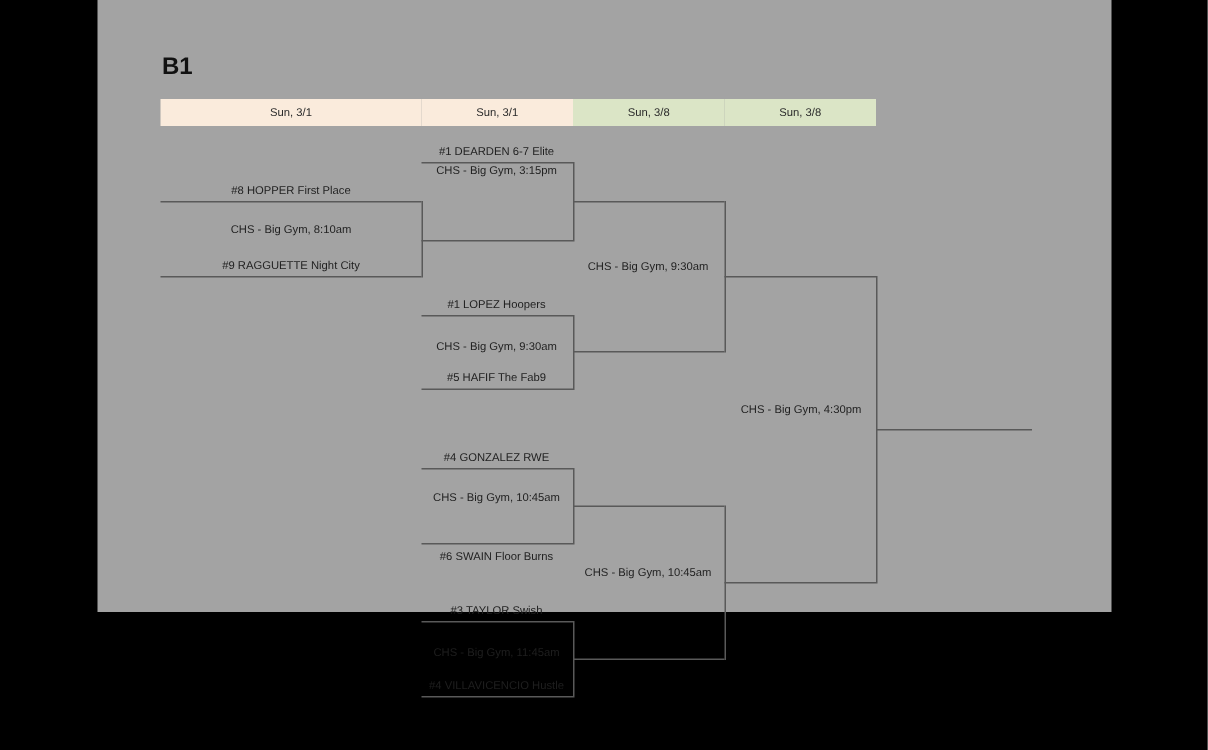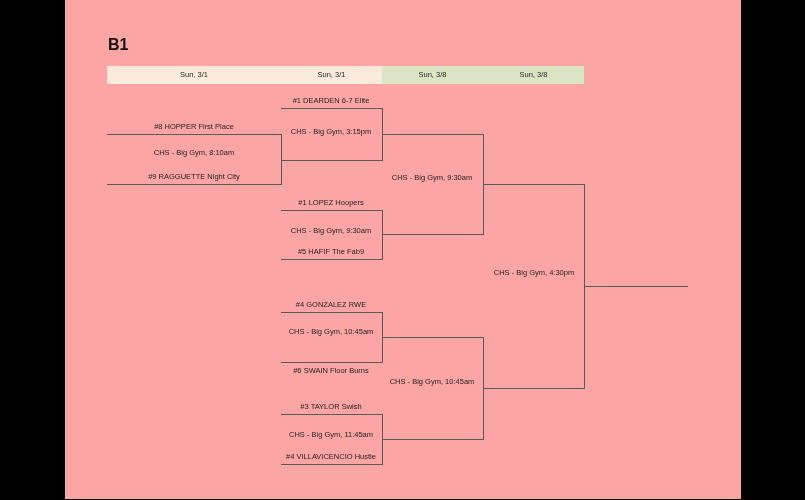--- a/index.html
+++ b/index.html
@@ -4,22 +4,22 @@
 <style>
   html,body{margin:0;padding:0;}
   body{
     width:805px;height:500px;
     background:#000000;
     position:relative;
     font-family:"Liberation Sans", sans-serif;
     overflow:hidden;
   }
   .sheet{
-    position:absolute;left:65px;top:0;width:676px;height:499px;
-    background:#fca5a5;
+    position:absolute;left:65px;top:0;width:676px;height:408px;
+    background:#a3a3a3;
   }
   .title{
     position:absolute;left:43px;top:36px;
     font-size:16px;font-weight:bold;color:#111111;
   }
   .hdr{
     position:absolute;top:66px;height:18px;line-height:18px;
     text-align:center;font-size:7.5px;color:#2a2a2a;
   }
   .hdr-early{background:#faebdc;}
@@ -48,21 +48,21 @@
   <div class="lbl" style="left:129px;top:172px">#9 RAGGUETTE Night City</div>
   <div class="lbl" style="left:266px;top:96px">#1 DEARDEN 6-7 Elite</div>
   <div class="lbl" style="left:266px;top:198px">#1 LOPEZ Hoopers</div>
   <div class="lbl" style="left:266px;top:247px">#5 HAFIF The Fab9</div>
   <div class="lbl" style="left:266px;top:300px">#4 GONZALEZ RWE</div>
   <div class="lbl" style="left:266px;top:366px">#6 SWAIN Floor Burns</div>
   <div class="lbl" style="left:266px;top:402px">#3 TAYLOR Swish</div>
   <div class="lbl" style="left:266px;top:452px">#4 VILLAVICENCIO Hustle</div>
 
   <div class="lbl" style="left:129px;top:148px">CHS - Big Gym, 8:10am</div>
-  <div class="lbl" style="left:266px;top:127px">CHS - Big Gym, 3:15pm</div>
+  <div class="lbl" style="left:266px;top:109px">CHS - Big Gym, 3:15pm</div>
   <div class="lbl" style="left:266px;top:226px">CHS - Big Gym, 9:30am</div>
   <div class="lbl" style="left:266px;top:327px">CHS - Big Gym, 10:45am</div>
   <div class="lbl" style="left:266px;top:430px">CHS - Big Gym, 11:45am</div>
   <div class="lbl" style="left:367px;top:173px">CHS - Big Gym, 9:30am</div>
   <div class="lbl" style="left:367px;top:377px">CHS - Big Gym, 10:45am</div>
   <div class="lbl" style="left:469px;top:268px">CHS - Big Gym, 4:30pm</div>
 
   <div class="hl" style="left:42px;top:134px;width:174px"></div>
   <div class="hl" style="left:42px;top:184px;width:174px"></div>
   <div class="hl" style="left:216px;top:108px;width:101px"></div>

